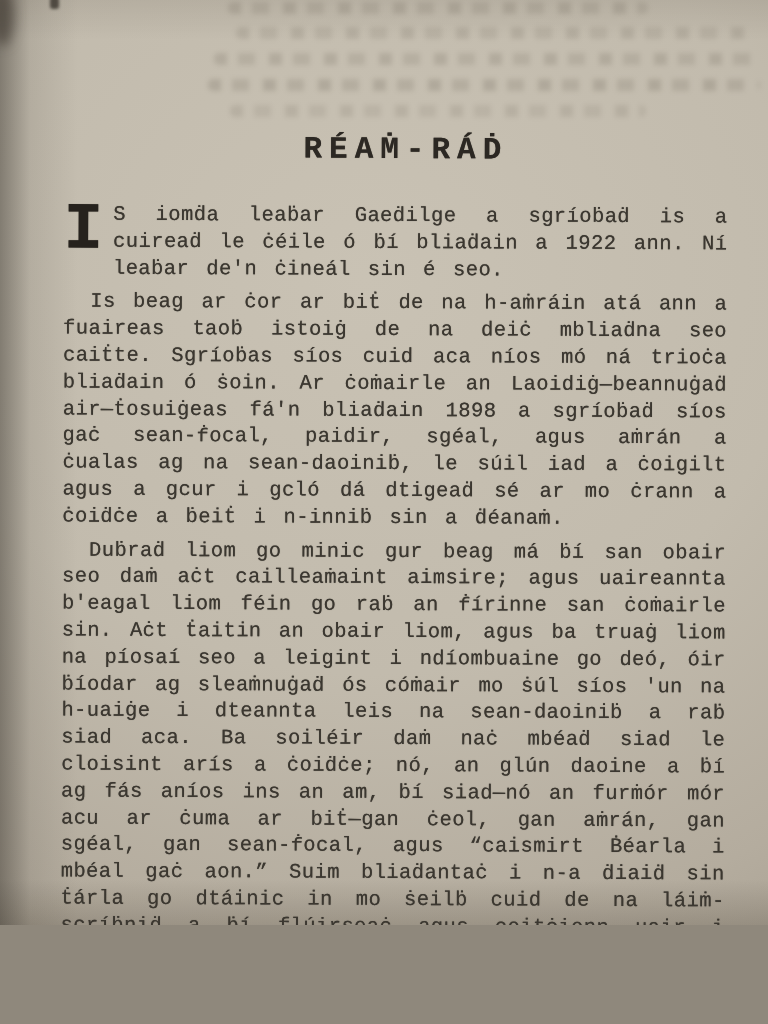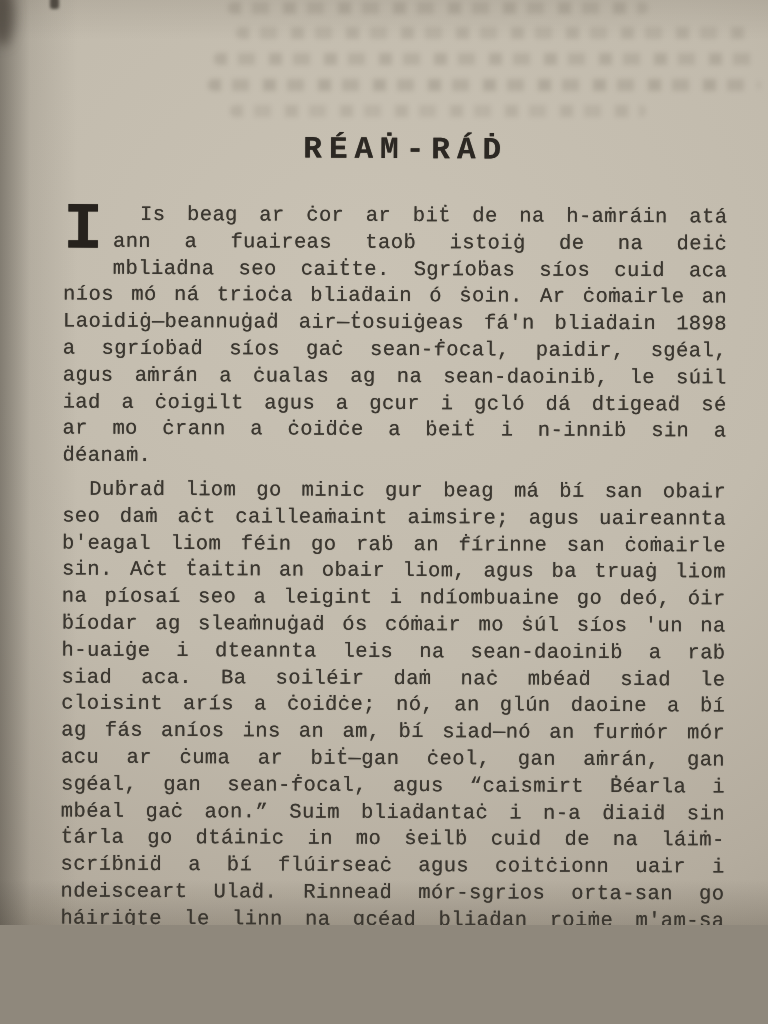--- a/index.html
+++ b/index.html
@@ -102,21 +102,21 @@
 
   <div class="corner-smudge"></div>
   <div class="edge-nick"></div>
 
   <div class="page-text">
 
     <h1 class="title">RÉAṀ-RÁḊ</h1>
 
     <div class="body-text">
 
-      <p class="para-first"><span class="dropcap">I</span></p>
+      <p class="para-first"><span class="dropcap">I</span><span>S iomḋa leaḃar Gaeḋilge a sgríoḃaḋ is a cuireaḋ le ċéile ó ḃí bliaḋain a 1922 ann.  Ní leaḃar de'n ċineál sin é seo.</span></p>
 
       <p class="para"><span>Is beag ar ċor ar biṫ de na h-aṁráin atá ann a fuaireas taoḃ istoiġ de na deiċ mbliaḋna seo caiṫte.  Sgríoḃas síos cuid aca níos mó ná trioċa bliaḋain ó ṡoin.  Ar ċoṁairle an Laoidiġ—beannuġaḋ air—ṫosuiġeas fá'n bliaḋain 1898 a sgríoḃaḋ síos gaċ sean-ḟocal, paidir, sgéal, agus aṁrán a ċualas ag na sean-daoiniḃ, le súil iad a ċoigilt agus a gcur i gcló dá dtigeaḋ sé ar mo ċrann a ċoiḋċe a ḃeiṫ i n-inniḃ sin a ḋéanaṁ.</span></p>
 
       <p class="para"><span>Duḃraḋ liom go minic gur beag má ḃí san obair seo daṁ aċt cailleaṁaint aimsire; agus uaireannta b'eagal liom féin go raḃ an ḟírinne san ċoṁairle sin.  Aċt ṫaitin an obair liom, agus ba truaġ liom na píosaí seo a leigint i ndíombuaine go deó, óir ḃíodar ag sleaṁnuġaḋ ós cóṁair mo ṡúl síos 'un na h-uaiġe i dteannta leis na sean-daoiniḃ a raḃ siad aca.  Ba soiléir daṁ naċ mbéaḋ siad le cloisint arís a ċoiḋċe; nó, an glún daoine a ḃí ag fás aníos ins an am, ḃí siad—nó an furṁór mór acu ar ċuma ar biṫ—gan ċeol, gan aṁrán, gan sgéal, gan sean-ḟocal, agus “caismirt Ḃéarla i mbéal gaċ aon.”  Suim bliaḋantaċ i n-a ḋiaiḋ sin ṫárla go dtáinic in mo ṡeilḃ cuid de na láiṁ-scríḃniḋ a ḃí flúirseaċ agus coitċionn uair i ndeisceart Ulaḋ.  Rinneaḋ mór-sgrios orta-san go háiriġte le linn na gcéad bliaḋan roiṁe m'am-sa agus ní raḃ fágta aċt fuiġleaċ beag suaraċ de'n méid a ḃí ann tráṫ.</span></p>
 
     </div>
   </div>
 
 </div>
 

